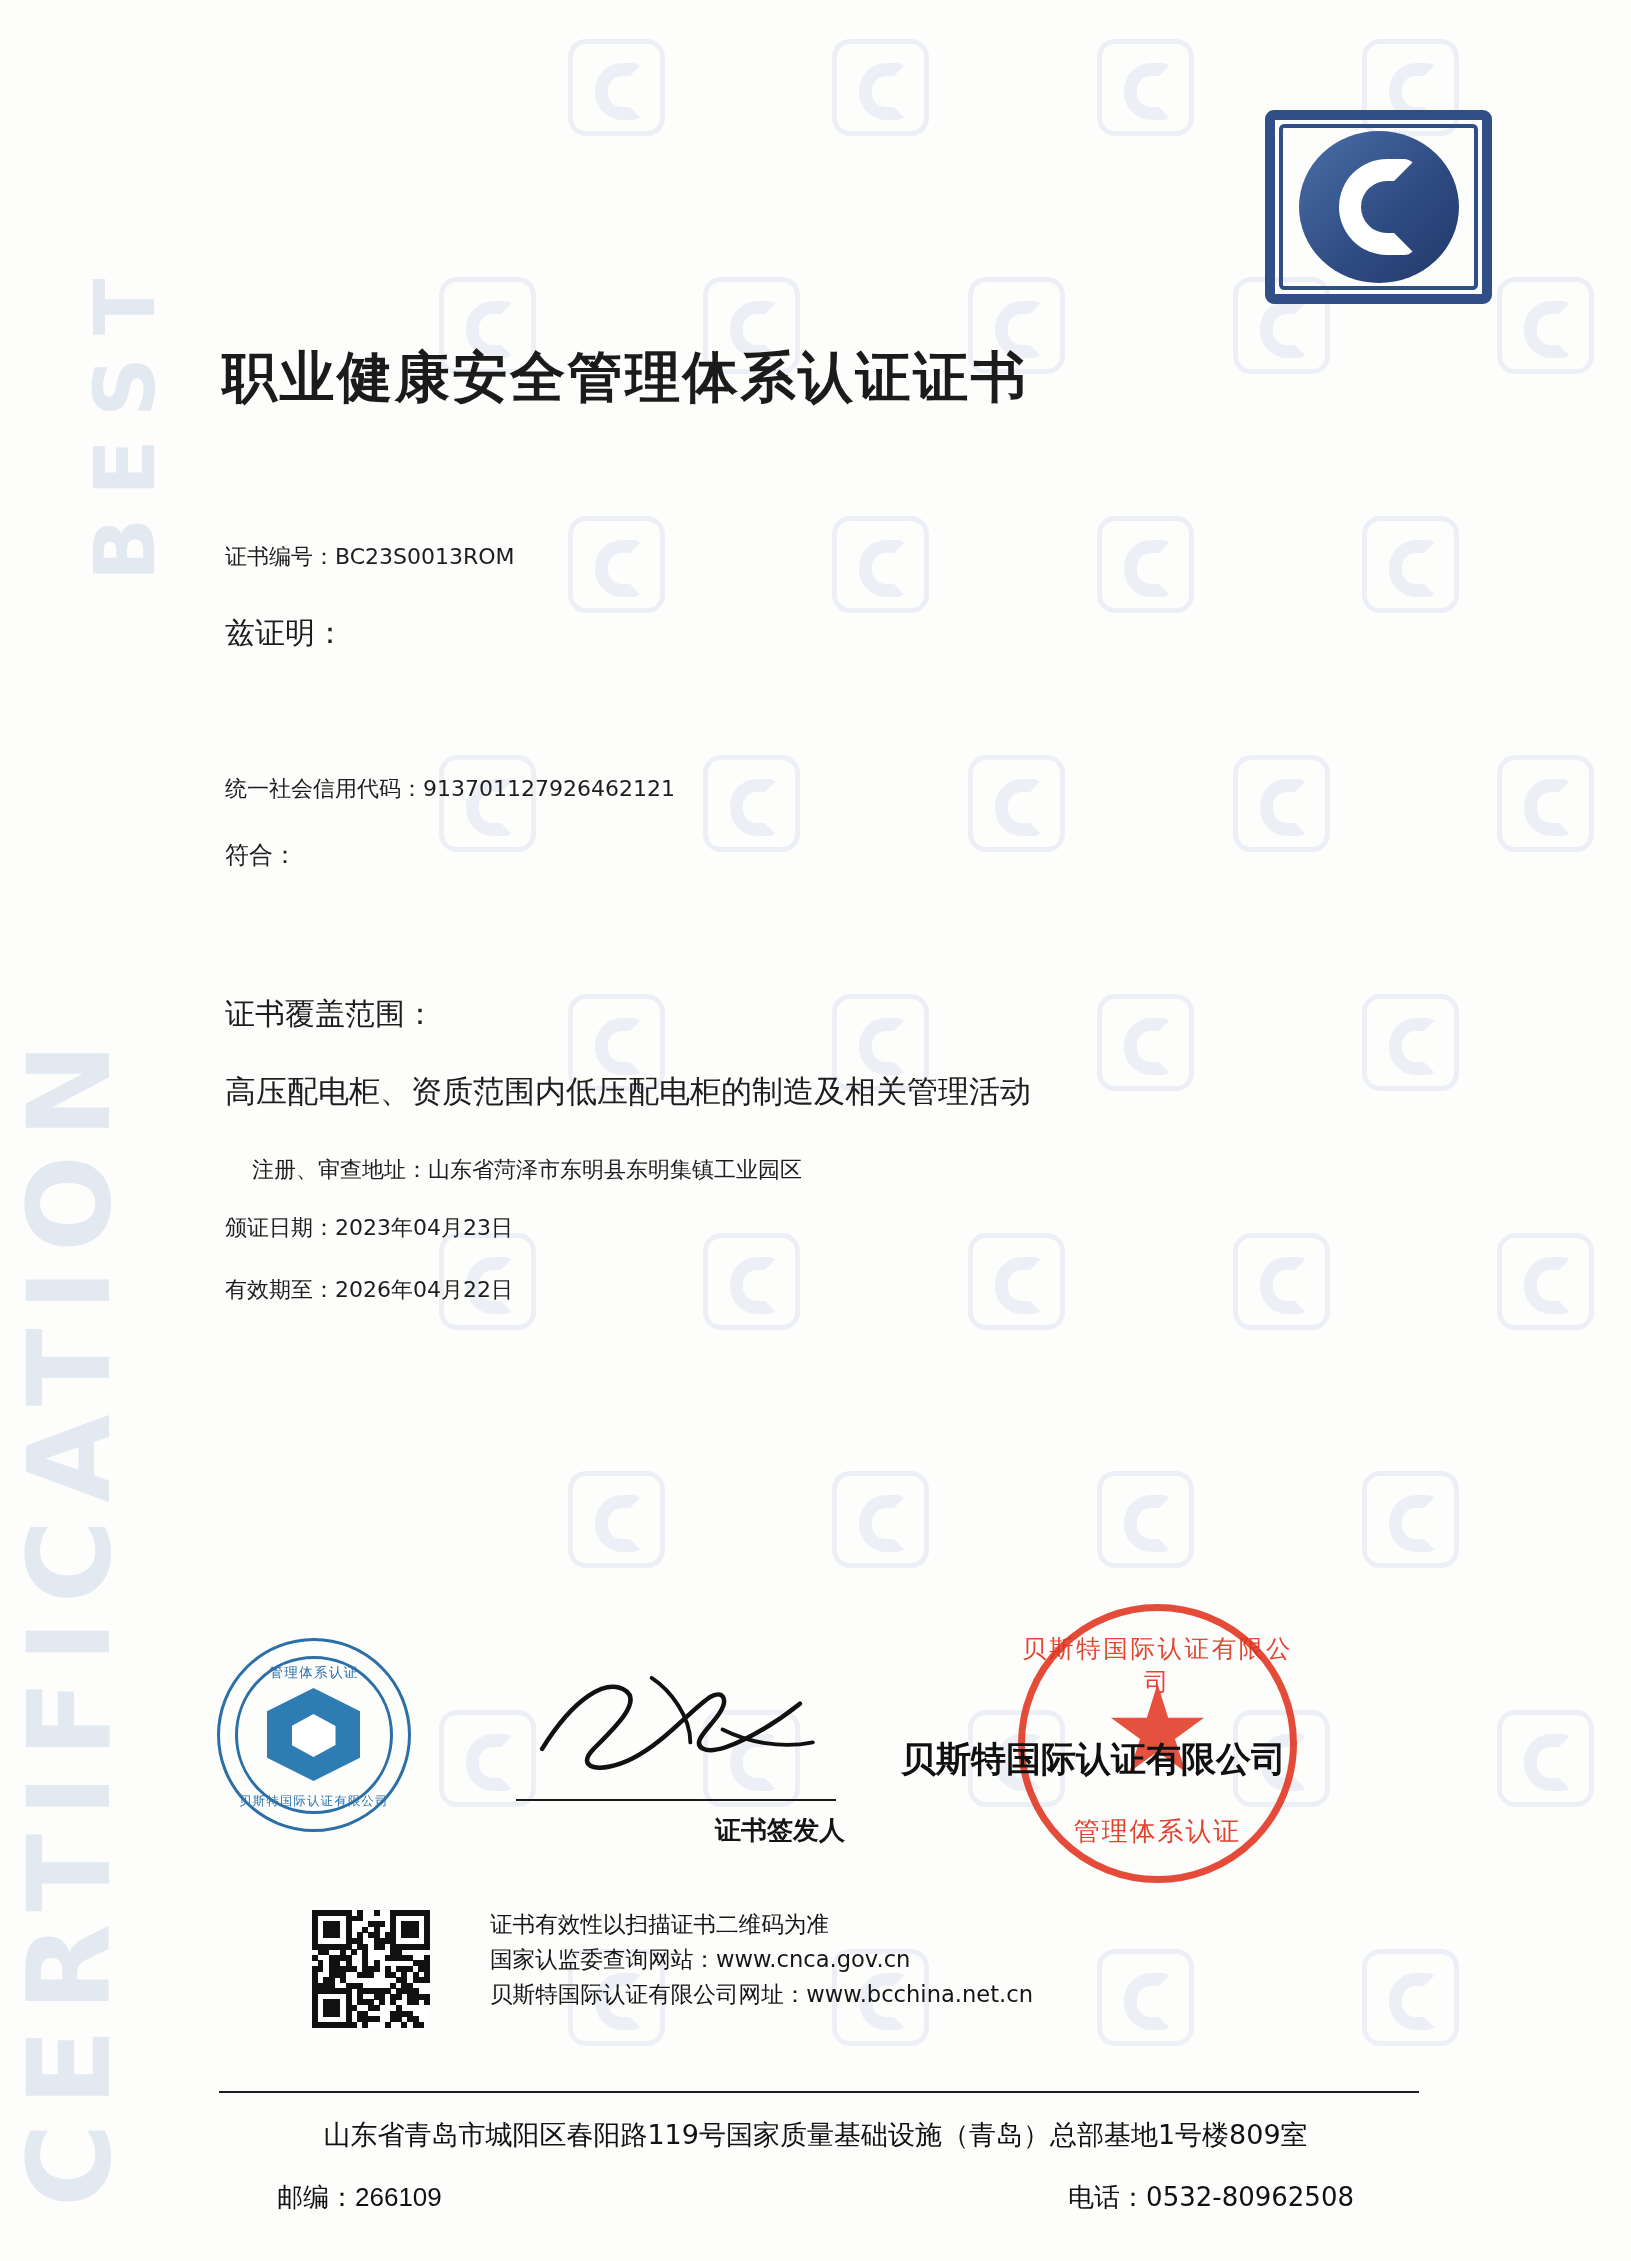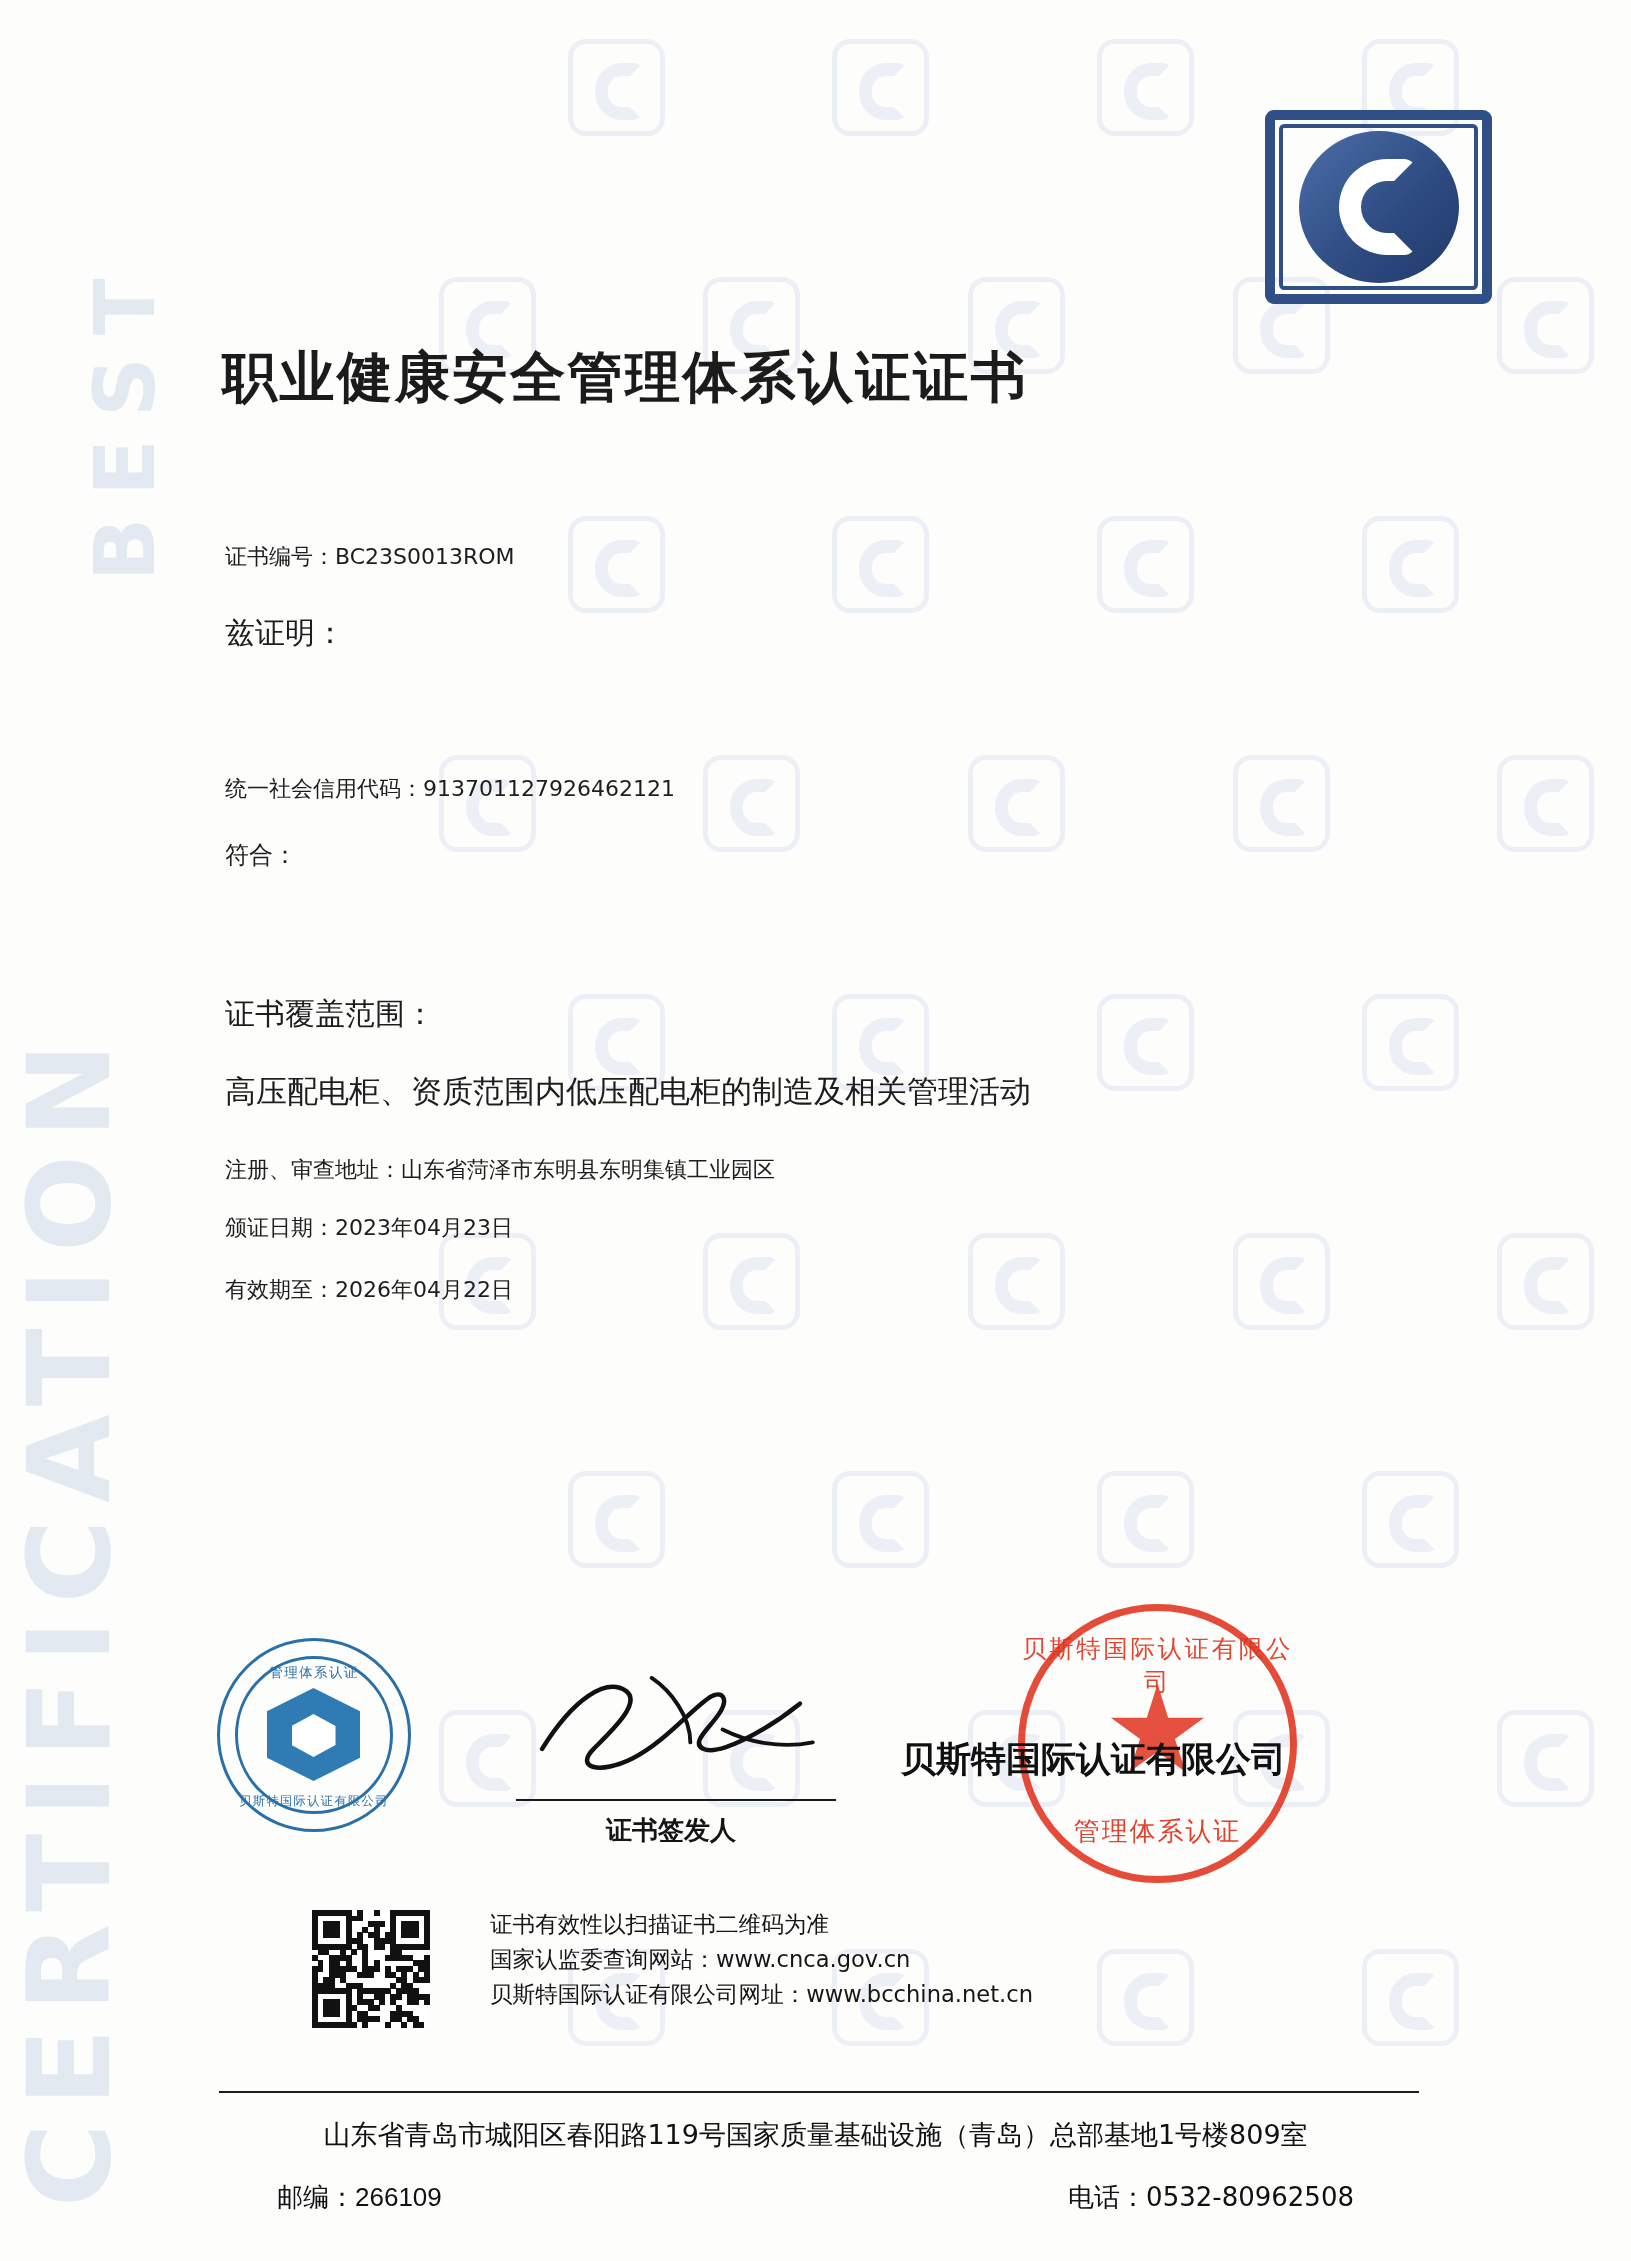--- a/index.html
+++ b/index.html
@@ -146,21 +146,21 @@
   }
 
   .r-certno   { top: 542px;  font-size: 22px; }
   .r-hereby   { top: 613px;  font-size: 30px; }
   .r-company  { top: 696px; font-size: 40px; font-weight: bold; letter-spacing: 1.3px;}
   .r-credit   { top: 774px; font-size: 22px; }
   .r-conform  { top: 839px; font-size: 24px; }
   .r-standard { top: 916px; font-size: 31px; letter-spacing: 0.6px;}
   .r-scopelbl { top: 994px; font-size: 30px; }
   .r-scope    { top: 1071px; font-size: 31px; }
-  .r-address  { top: 1155px; font-size: 22px; }
+  .r-address  { top: 1155px; font-size: 22px; margin-left: 27px; }
   .r-issue    { top: 1213px; font-size: 22px; }
   .r-expiry   { top: 1275px; font-size: 22px; }
 
   
   .seal-blue {
     position: absolute;
     left: 217px;
     top: 1638px;
     width: 194px;
     height: 194px;
@@ -219,21 +219,21 @@
     left: 19.4px;
     top: 147px;
     width: 320px;
     height: 1.9px;
     background: #1a1a1a;
   }
   .sig-label {
     position: absolute;
     left: 0; top: 161px;
     width: 348px;
-    text-align: center;
+    text-align: right;
     font-size: 26px;
     font-weight: bold;
     color: #141414;
     font-family: "DejaVu Sans", sans-serif;
   }
 
   
   .seal-red {
     position: absolute;
     left: 1018px;

